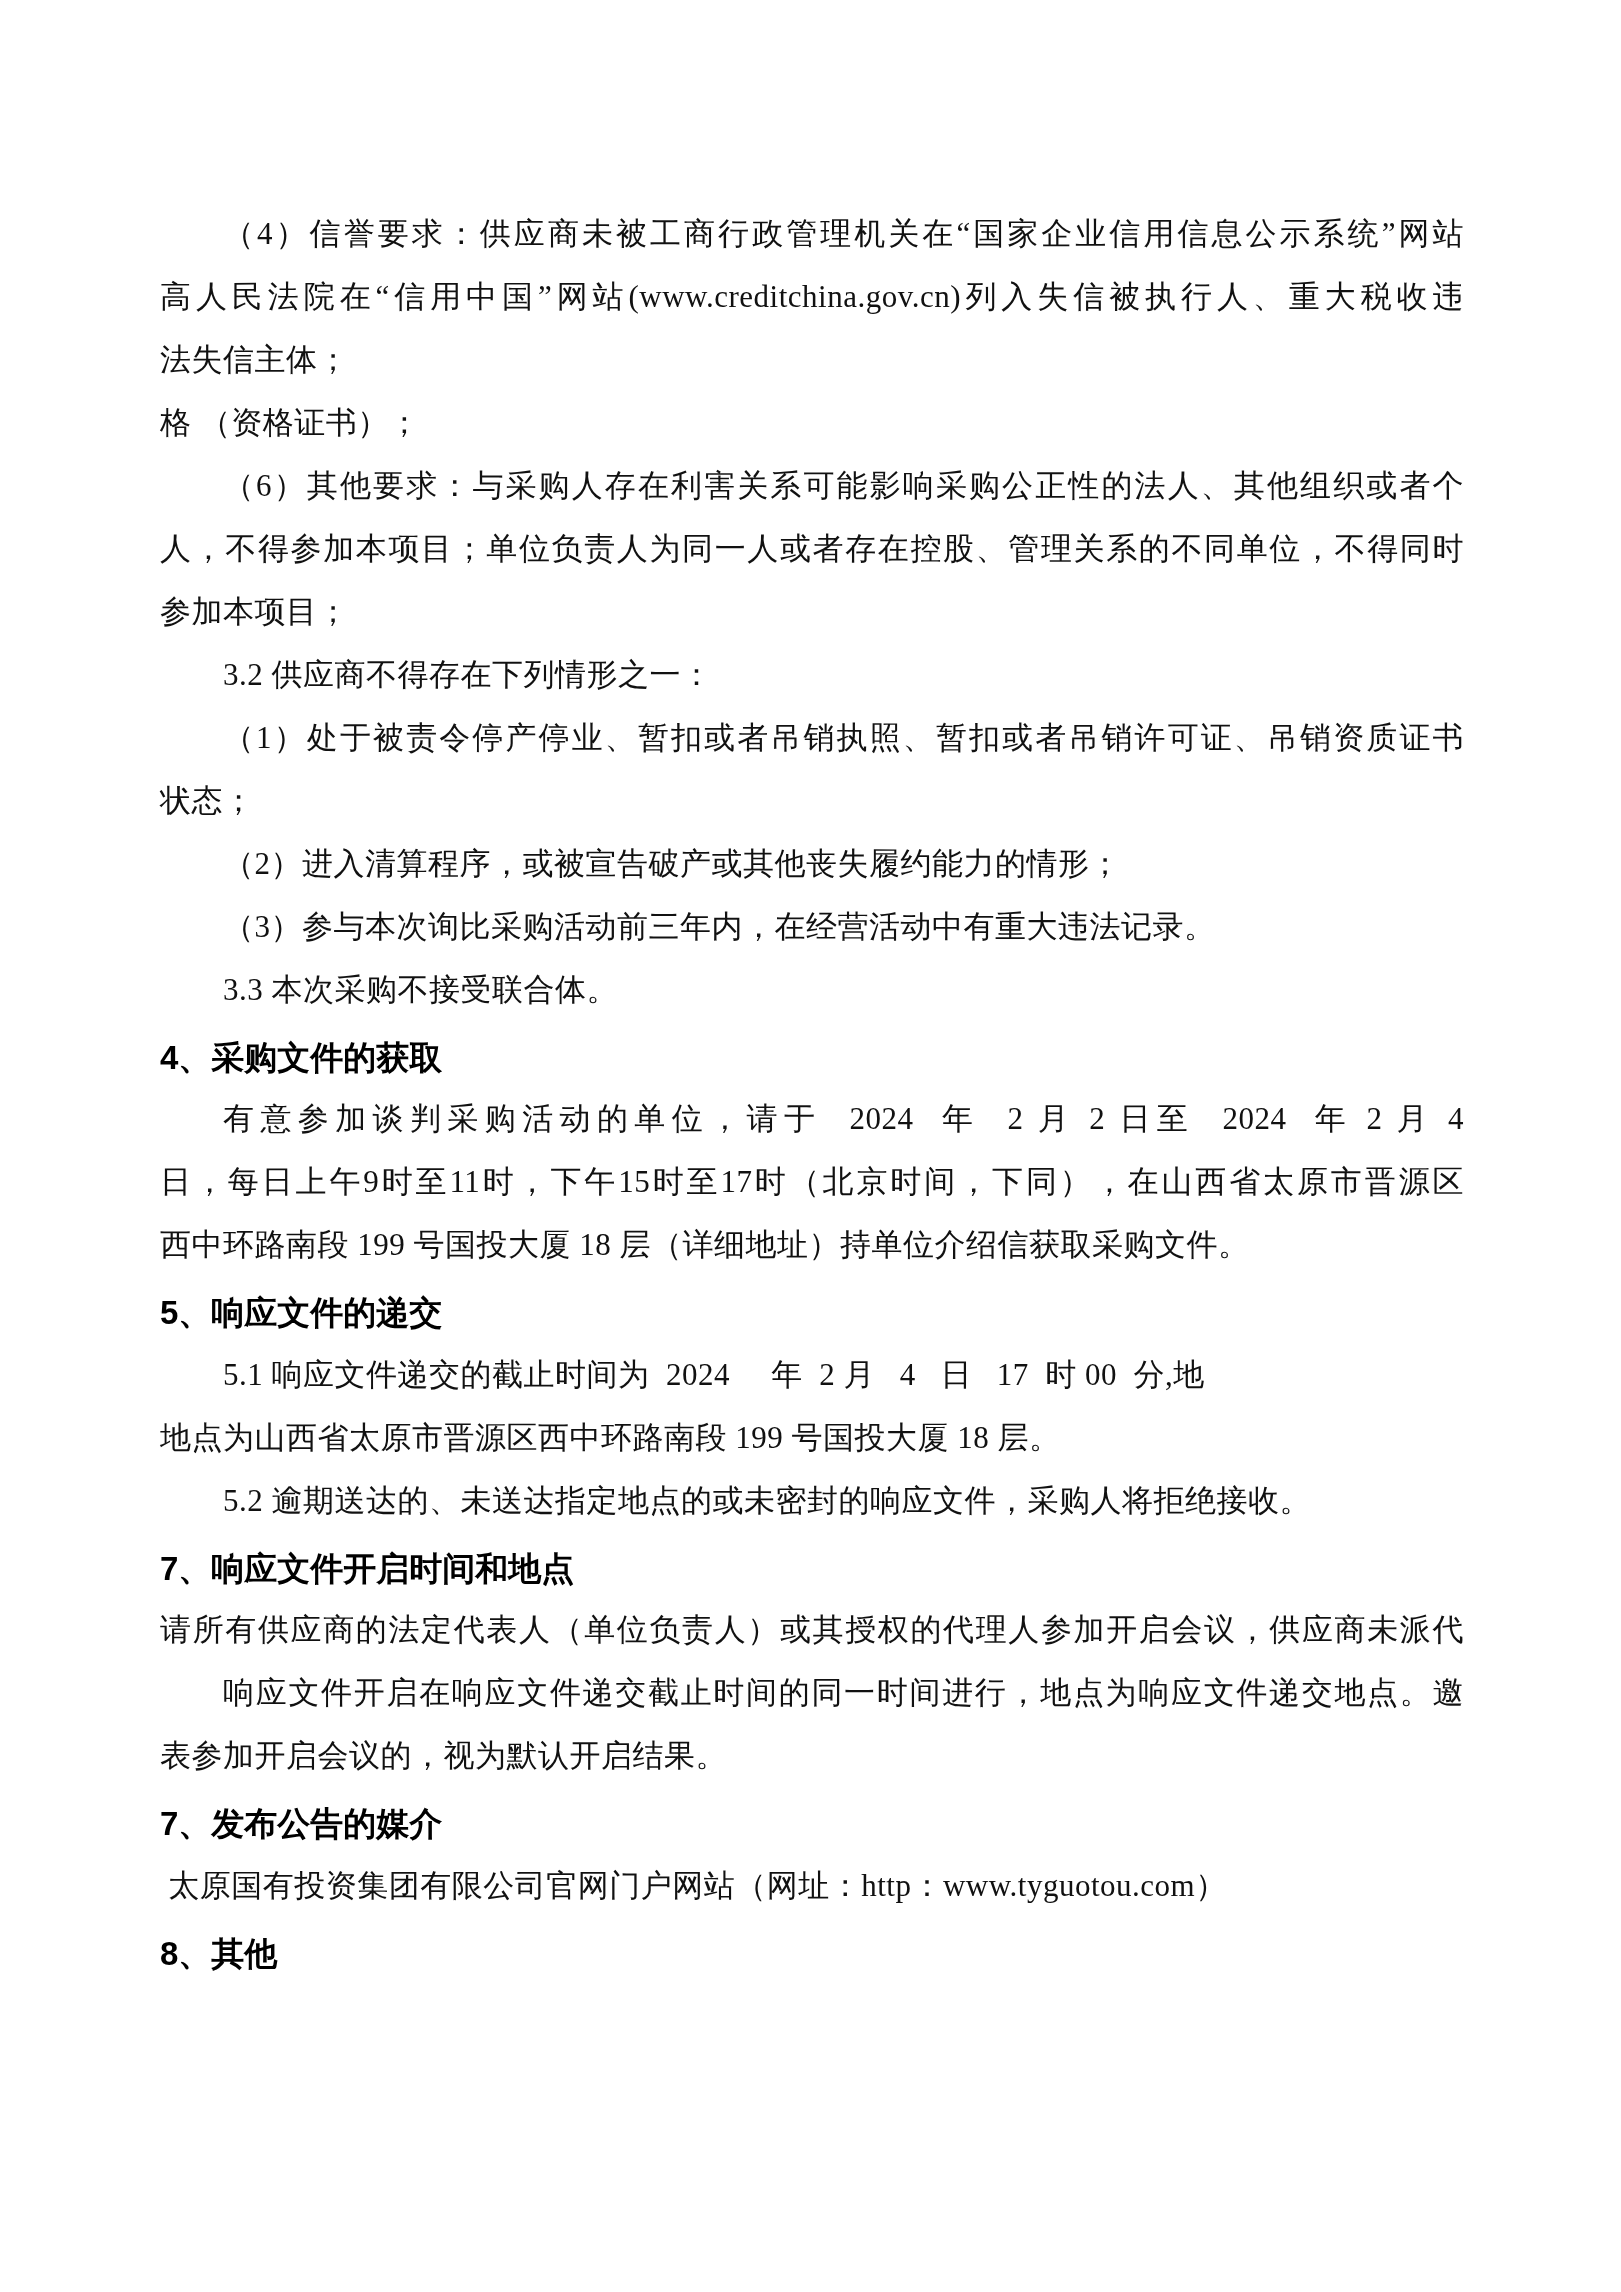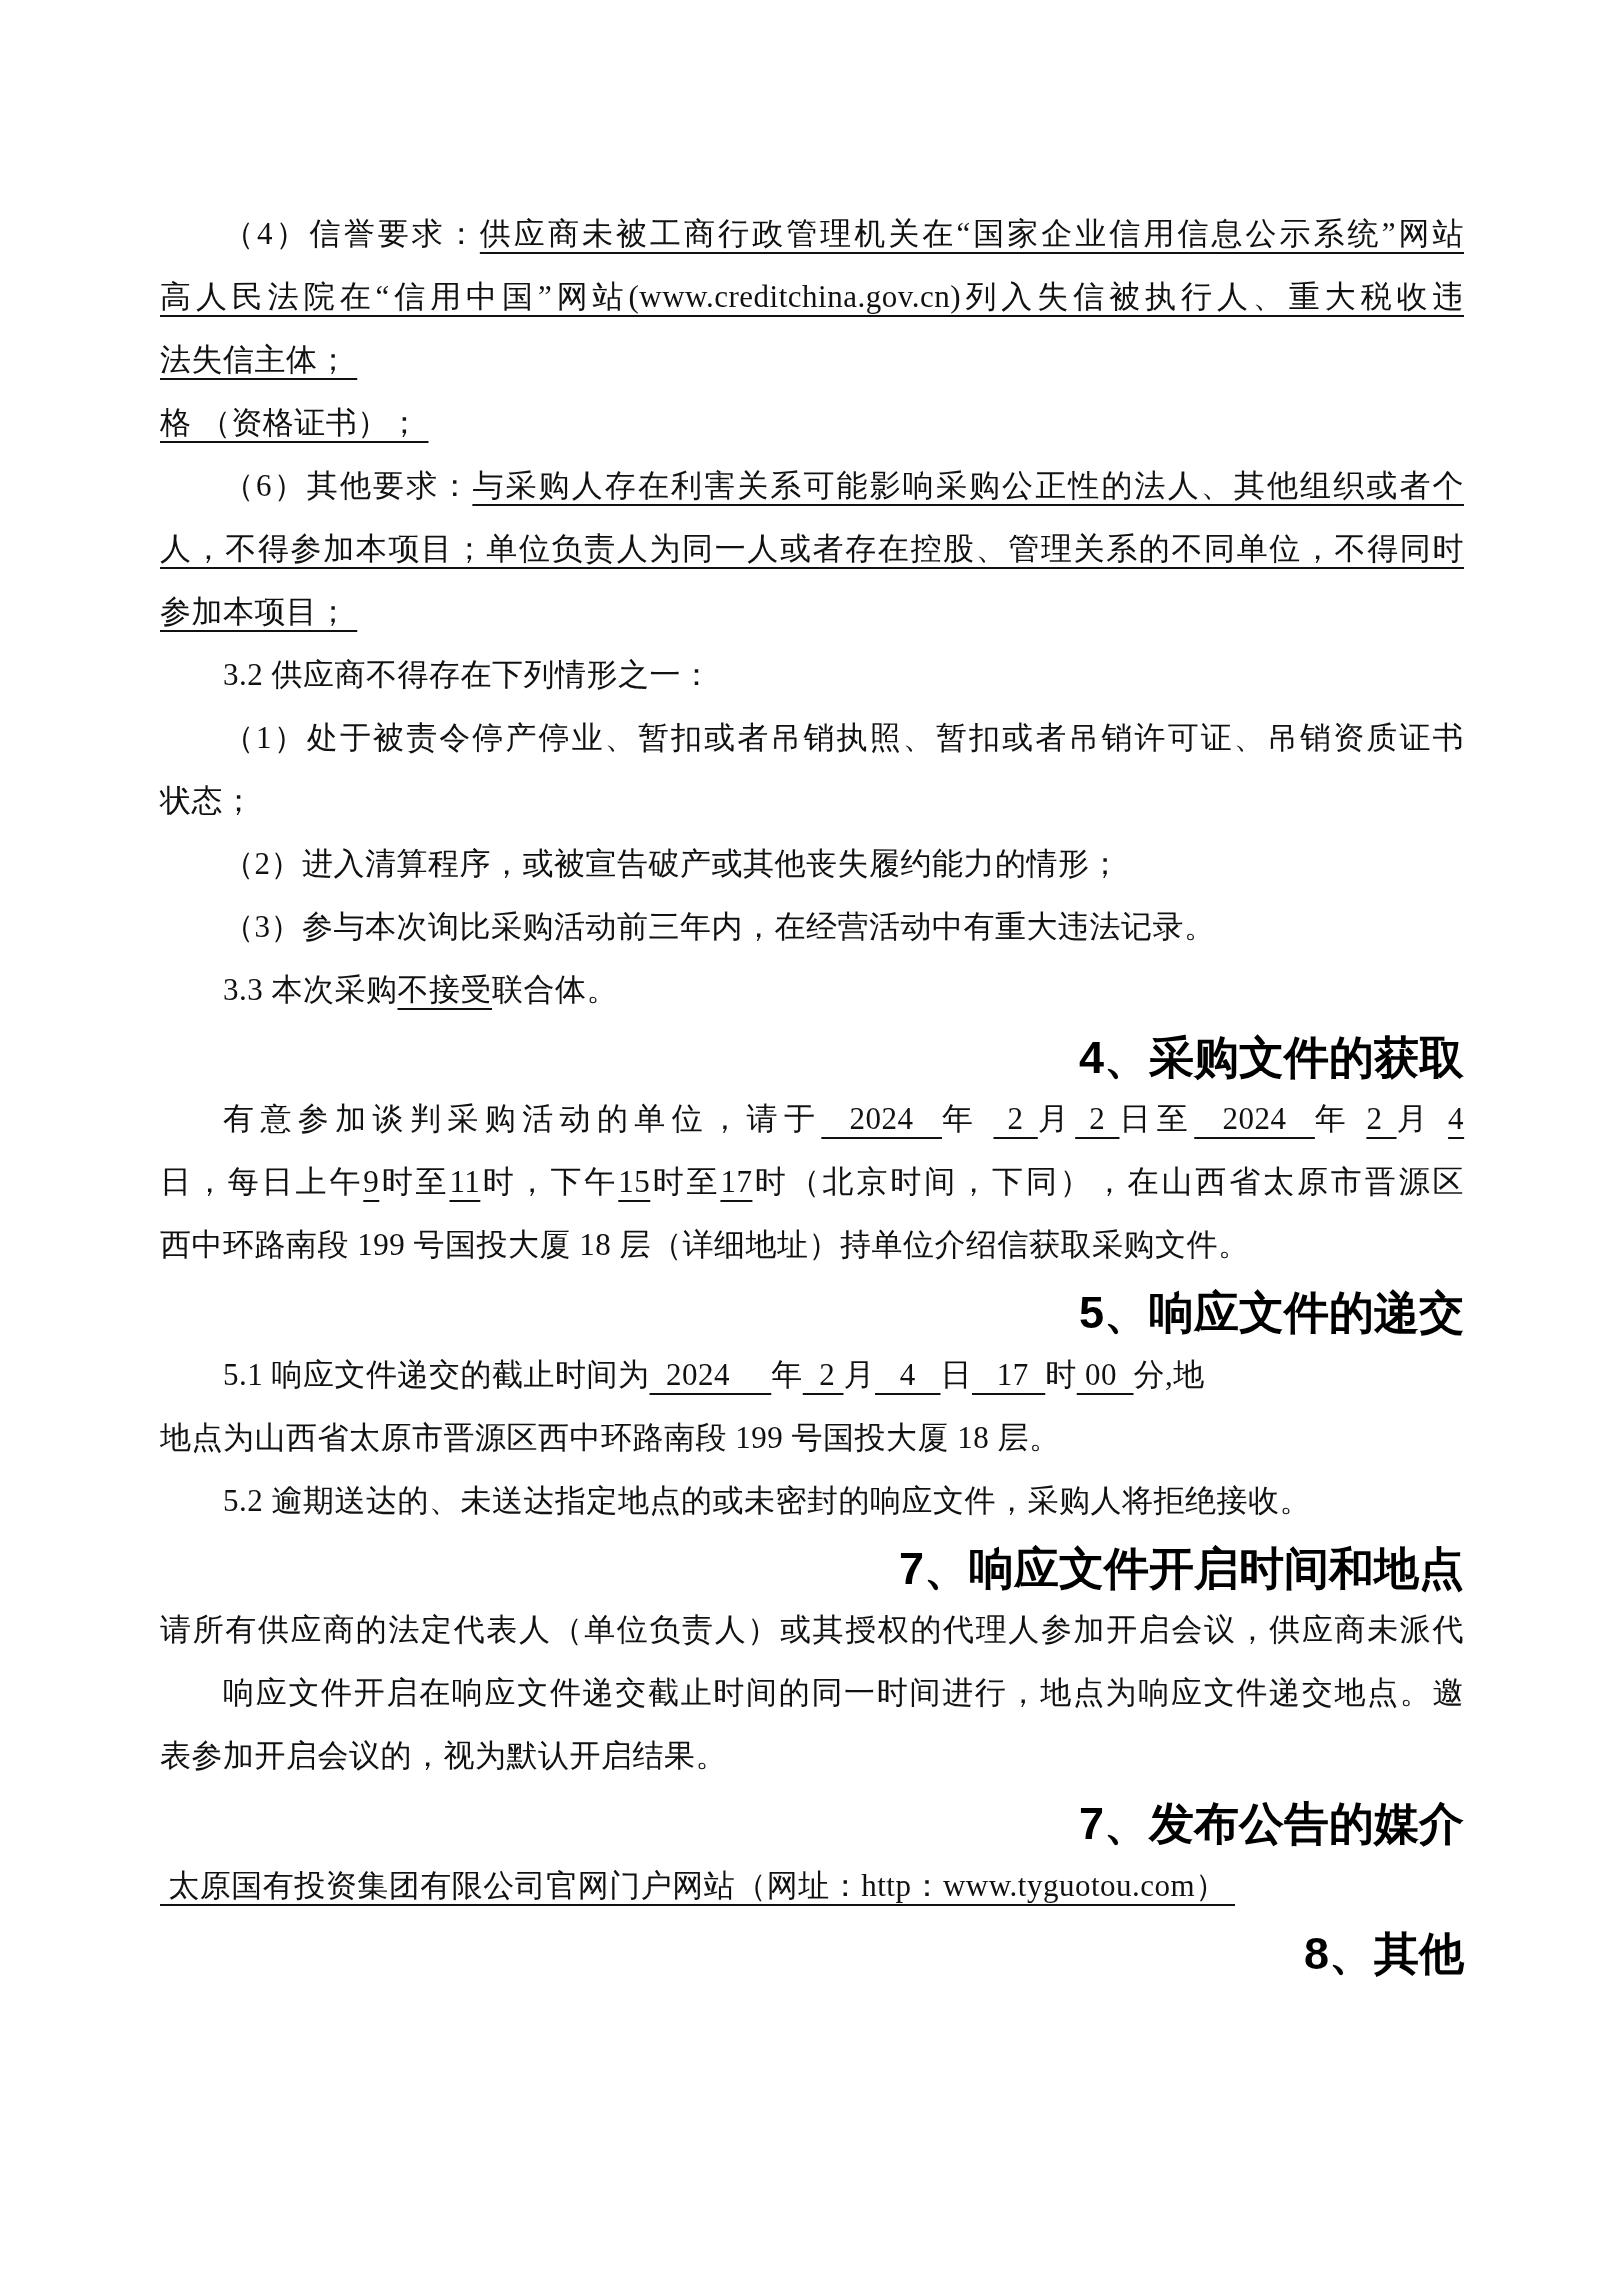--- a/index.html
+++ b/index.html
@@ -19,28 +19,26 @@
     letter-spacing:0.5px;
   }
   .line.j{
     text-align:justify;
     text-align-last:justify;
   }
   .line.ind{ text-indent:63px; }
   .heading{
     font-family:"Liberation Sans","DejaVu Sans",sans-serif;
     font-weight:bold;
-    font-size:45px;
+    font-size:33px;
     line-height:45px;
     margin:13.7px 0 7.8px 0;
     color:#000000;
-    text-align:right;
   }
   .u{
-    text-decoration:underline;
     text-decoration-thickness:2px;
     text-underline-offset:7.8px;
     text-decoration-color:#111111;
   }
 </style>
 </head>
 <body>
 
 <div class="content">
     <div>

